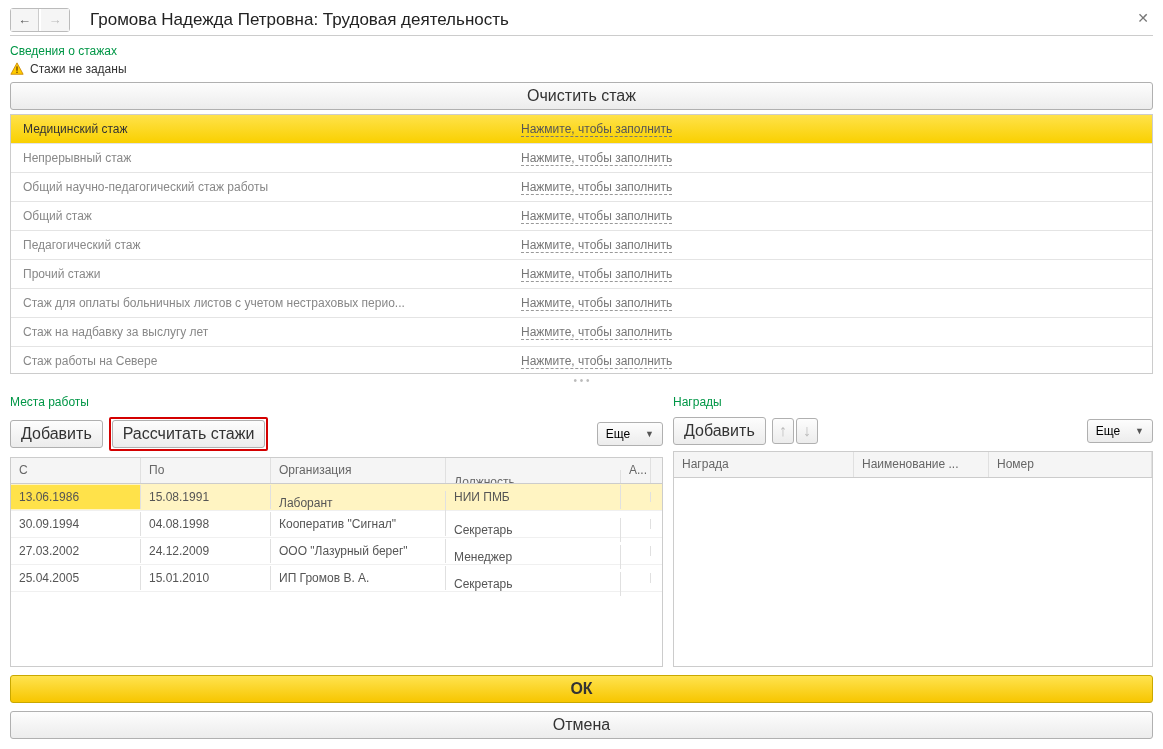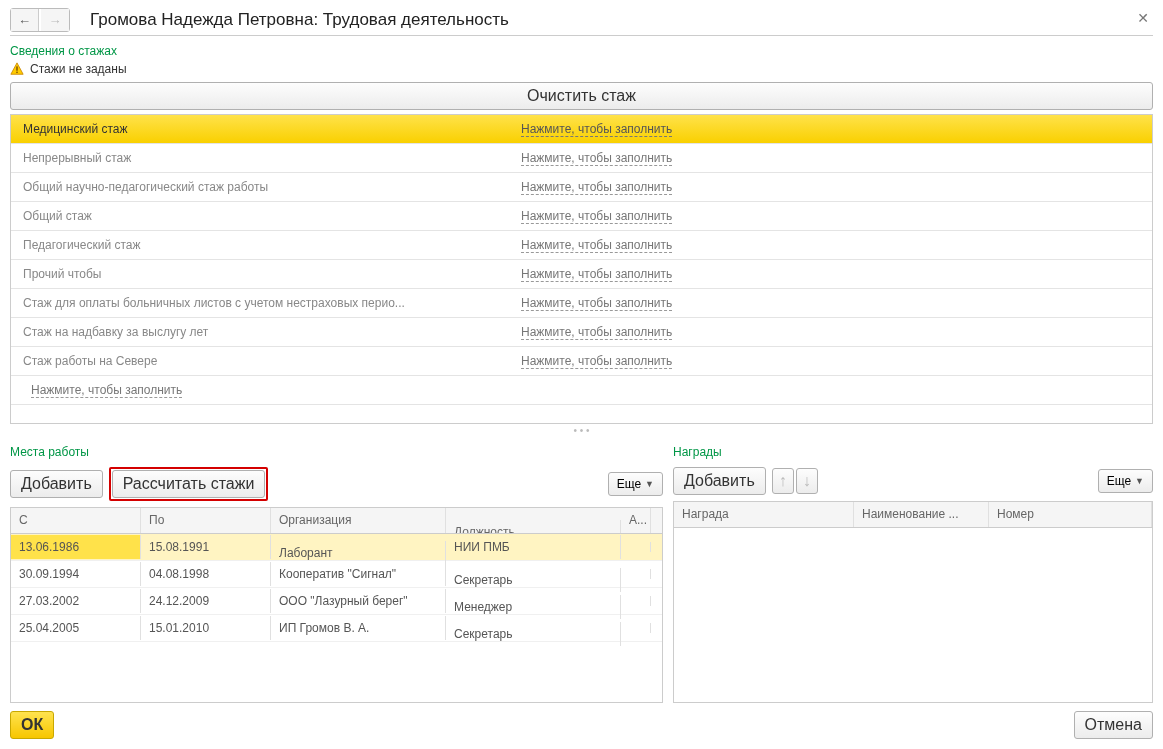--- a/index.html
+++ b/index.html
@@ -55,42 +55,42 @@
   background: linear-gradient(#ffe34f,#f7c600);
   font-weight: bold;
   color: #333;
 }
 .btn-icon { padding: 3px 6px; }
 .btn-icon.disabled { color: #bbb; }
 
 .seniority-box {
   border: 1px solid #ccc;
   margin-top: 4px;
-  height: 310px;
+  height: 260px;
   overflow: hidden;
 }
 .sen-row {
   display: flex;
   height: 29px;
   border-bottom: 1px solid #e4e4e4;
   align-items: center;
 }
 .sen-row.selected { background: linear-gradient(#ffe24a,#f9d000); }
 .sen-name { width: 490px; padding-left: 12px; color: #888; white-space: nowrap; overflow: hidden; text-overflow: ellipsis; }
 .sen-row.selected .sen-name { color: #333; }
 .sen-link { color: #777; text-decoration: none; border-bottom: 1px dashed #999; cursor: pointer; }
 .sen-row.selected .sen-link { color: #555; border-bottom-color: #777; }
 
 .split-row { display: flex; gap: 10px; margin-top: 8px; flex: 1; min-height: 0; }
 .left-pane { flex: 1; display: flex; flex-direction: column; min-width: 0; }
 .right-pane { width: 480px; display: flex; flex-direction: column; }
 
 .toolbar { display: flex; align-items: center; gap: 6px; margin-top: 4px; margin-bottom: 6px; }
 .toolbar .spacer { flex: 1; }
-.more-btn { border: 1px solid #b0b0b0; background: linear-gradient(#fdfdfd,#ececec); border-radius: 3px; padding: 4px 8px; font-size: 12px; cursor: pointer; display: flex; align-items: center; gap: 4px; }
+.more-btn { border: 1px solid #b0b0b0; background: linear-gradient(#fdfdfd,#ececec); border-radius: 3px; padding: 4px 8px; font-size: 12px; cursor: pointer; display: flex; align-items: center; gap: 15px; }
 .dropdown-caret { font-size: 9px; color: #555; }
 
 .highlight-box { border: 2px solid #d40000; padding: 1px; border-radius: 2px; }
 
 .table-box { border: 1px solid #ccc; flex: 1; overflow: hidden; display: flex; flex-direction: column; }
 .thead { display: flex; background: #f5f5f5; border-bottom: 1px solid #ccc; height: 26px; }
 .th, .td { padding: 5px 8px; border-right: 1px solid #e0e0e0; font-size: 12px; color: #555; overflow: hidden; white-space: nowrap; }
 .th { color: #666; }
 .tbody { flex: 1; overflow: auto; }
 .trow { display: flex; height: 27px; border-bottom: 1px solid #f0f0f0; align-items: center; }
@@ -102,21 +102,21 @@
 .col-org { width: 175px; }
 .col-pos { width: 175px; margin-top: 12px; }
 .col-a { width: 30px; flex: 0 0 30px; }
 
 .col-award { width: 180px; }
 .col-awname { width: 135px; }
 .col-num { flex: 1; }
 
 .right-toolbar-arrows { display: flex; gap: 2px; }
 
-.footer { display: flex; justify-content: space-between; gap: 8px; padding-top: 8px; }
+.footer { display: flex; justify-content: flex-start; gap: 8px; padding-top: 8px; flex-direction: column; }
 
 .splitter { display:flex; justify-content:center; color:#bbb; font-size:10px; padding: 1px 0; }
 </style>
 </head>
 <body>
 
 <div class="window">
 
   <div class="titlebar">
     <div class="nav-btns">
@@ -160,21 +160,21 @@
         </div>
         <div class="sen-row">
           <div class="sen-name">Общий стаж</div>
           <div style="padding-left: 20px;"><a class="sen-link">Нажмите, чтобы заполнить</a></div>
         </div>
         <div class="sen-row">
           <div class="sen-name">Педагогический стаж</div>
           <div style="padding-left: 20px;"><a class="sen-link">Нажмите, чтобы заполнить</a></div>
         </div>
         <div class="sen-row">
-          <div class="sen-name">Прочий чтобы</div>
+          <div class="sen-name">Прочий стажи</div>
           <div style="padding-left: 20px;"><a class="sen-link">Нажмите, чтобы заполнить</a></div>
         </div>
         <div class="sen-row">
           <div class="sen-name">Стаж для оплаты больничных листов с учетом нестраховых перио...</div>
           <div style="padding-left: 20px;"><a class="sen-link">Нажмите, чтобы заполнить</a></div>
         </div>
         <div class="sen-row">
           <div class="sen-name">Стаж на надбавку за выслугу лет</div>
           <div style="padding-left: 20px;"><a class="sen-link">Нажмите, чтобы заполнить</a></div>
         </div>

